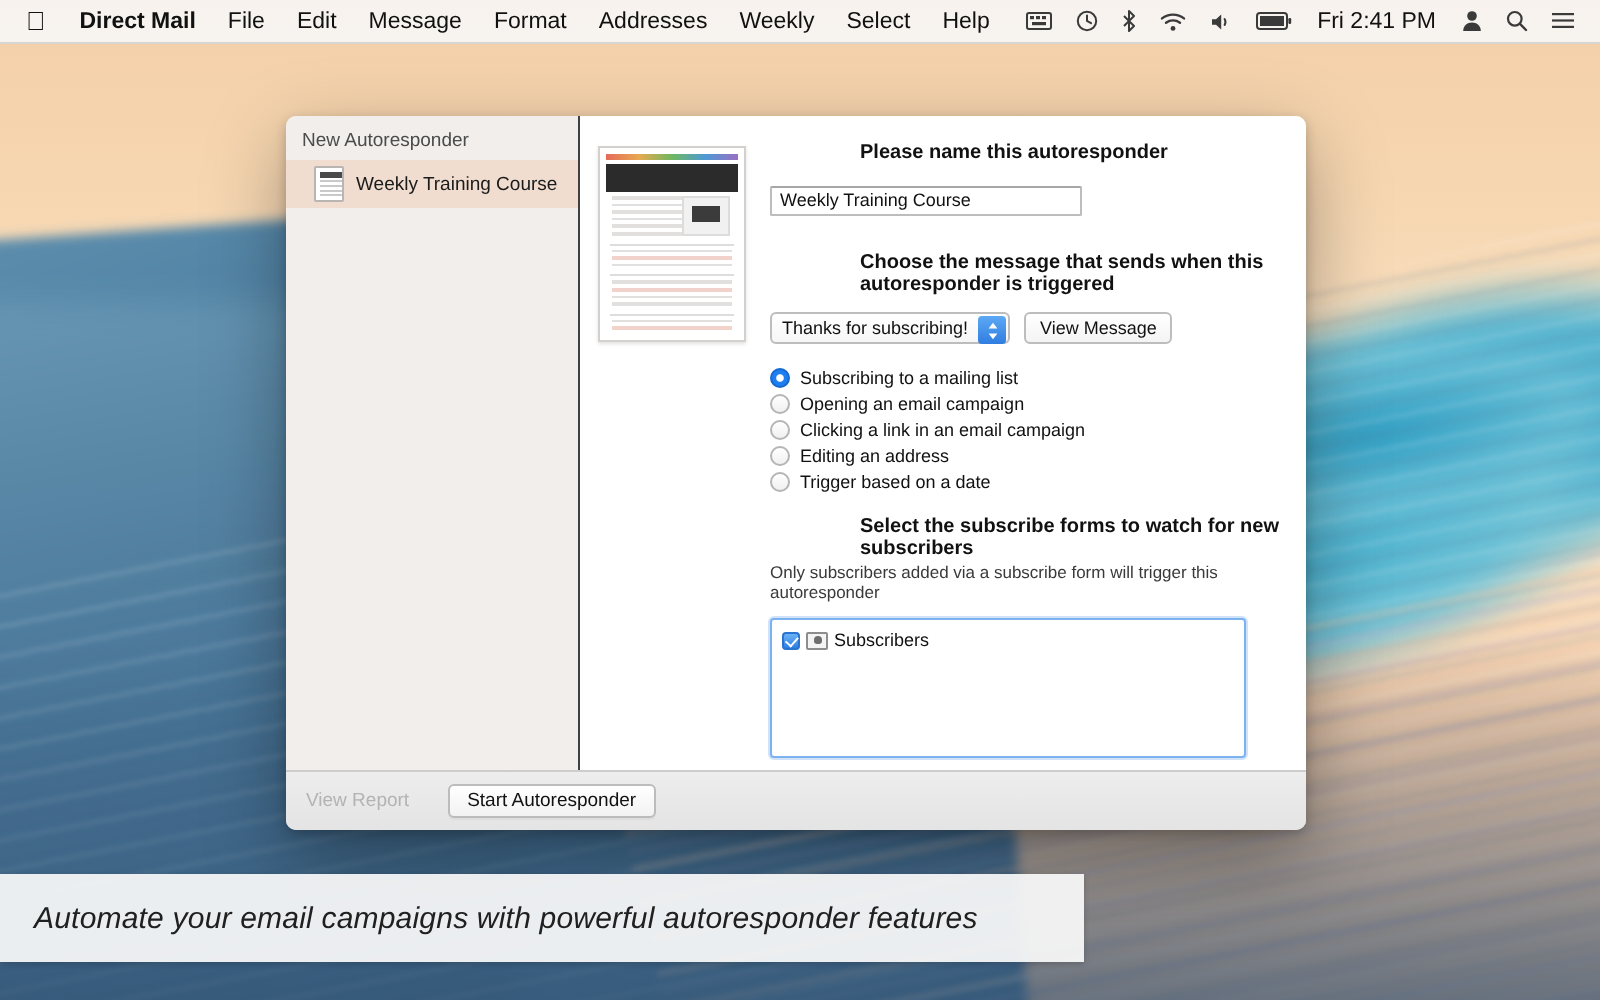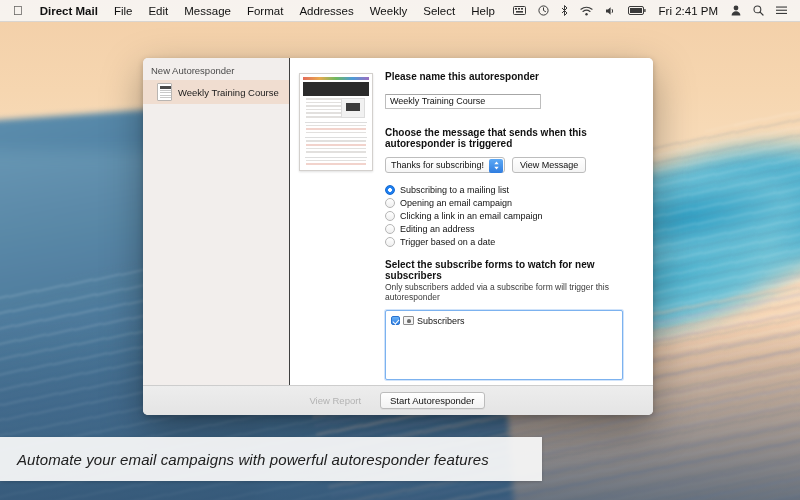--- a/index.html
+++ b/index.html
@@ -183,21 +183,21 @@
   .th-bar { height: 3px; background: linear-gradient(90deg,#e46b5a,#e8a94f,#6fb85f,#4e9ad6,#9a6fc0); margin: 3px 3px 0 3px; }
   .th-hero { height: 14px; background: #2b2b2b; margin: 2px 3px 0 3px; }
   .th-line { height: 1.6px; background: #e2e0de; margin: 2px 6px 0 6px; }
   .th-line.sh { margin-right: 22px; }
   .th-img { position: absolute; right: 7px; top: 24px; width: 24px; height: 20px; background: #f1f1f1; border: 1px solid #dcdcdc; }
   .th-img::after { content: ""; position: absolute; left: 4px; top: 4px; right: 4px; bottom: 6px; background: #3b3b3b; }
   .th-rule { height: 1px; background: #ddd; margin: 4px 5px 2px 5px; }
   .th-pink { height: 1.6px; background: #f2d3cc; margin: 2px 6px 0 6px; }
 
   #form { flex: 1; padding: 13px 10px 0 0; min-width: 0; }
-  .h-label { font-size: 10px; font-weight: bold; color: #111; margin-bottom: 8px; }
+  .h-label { font-size: 10px; font-weight: bold; color: #111; margin-bottom: 8px; margin-left: 45px; }
   .sub-label { font-size: 8.5px; color: #3a3a3a; margin-top: 1px; }
   .txtfield {
     width: 156px; height: 15px;
     border: 1px solid #bdbdbd; border-top-color: #a6a6a6;
     background: #fff; font-size: 9px; color: #111;
     padding: 0 4px; line-height: 13px;
     border-radius: 1px;
   }
   .spacer-18 { height: 18px; }
   .spacer-12 { height: 12px; }
@@ -270,21 +270,21 @@
     width: 4px; height: 4px; border-radius: 50% 50% 40% 40%;
     background: #6e6e6e;
   }
   .lb-label { font-size: 9px; color: #111; }
 
   
   #bottombar {
     flex: 0 0 30px; height: 30px;
     background: linear-gradient(180deg,#ededed 0%,#e4e4e4 100%);
     border-top: 1px solid #cdcdcd;
-    display: flex; align-items: center; justify-content: center;
+    display: flex; align-items: center; justify-content: flex-start;
     gap: 9px; padding-right: 12px;
   }
   .btn-lg {
     height: 17px; border-radius: 3px;
     font-size: 9.5px; padding: 0 9px;
     display: flex; align-items: center;
   }
   .btn-disabled { color: #b3b3b3; background: transparent; border: 1px solid transparent; }
   .btn-default {
     color: #111; border: 1px solid #bcbcbc;

